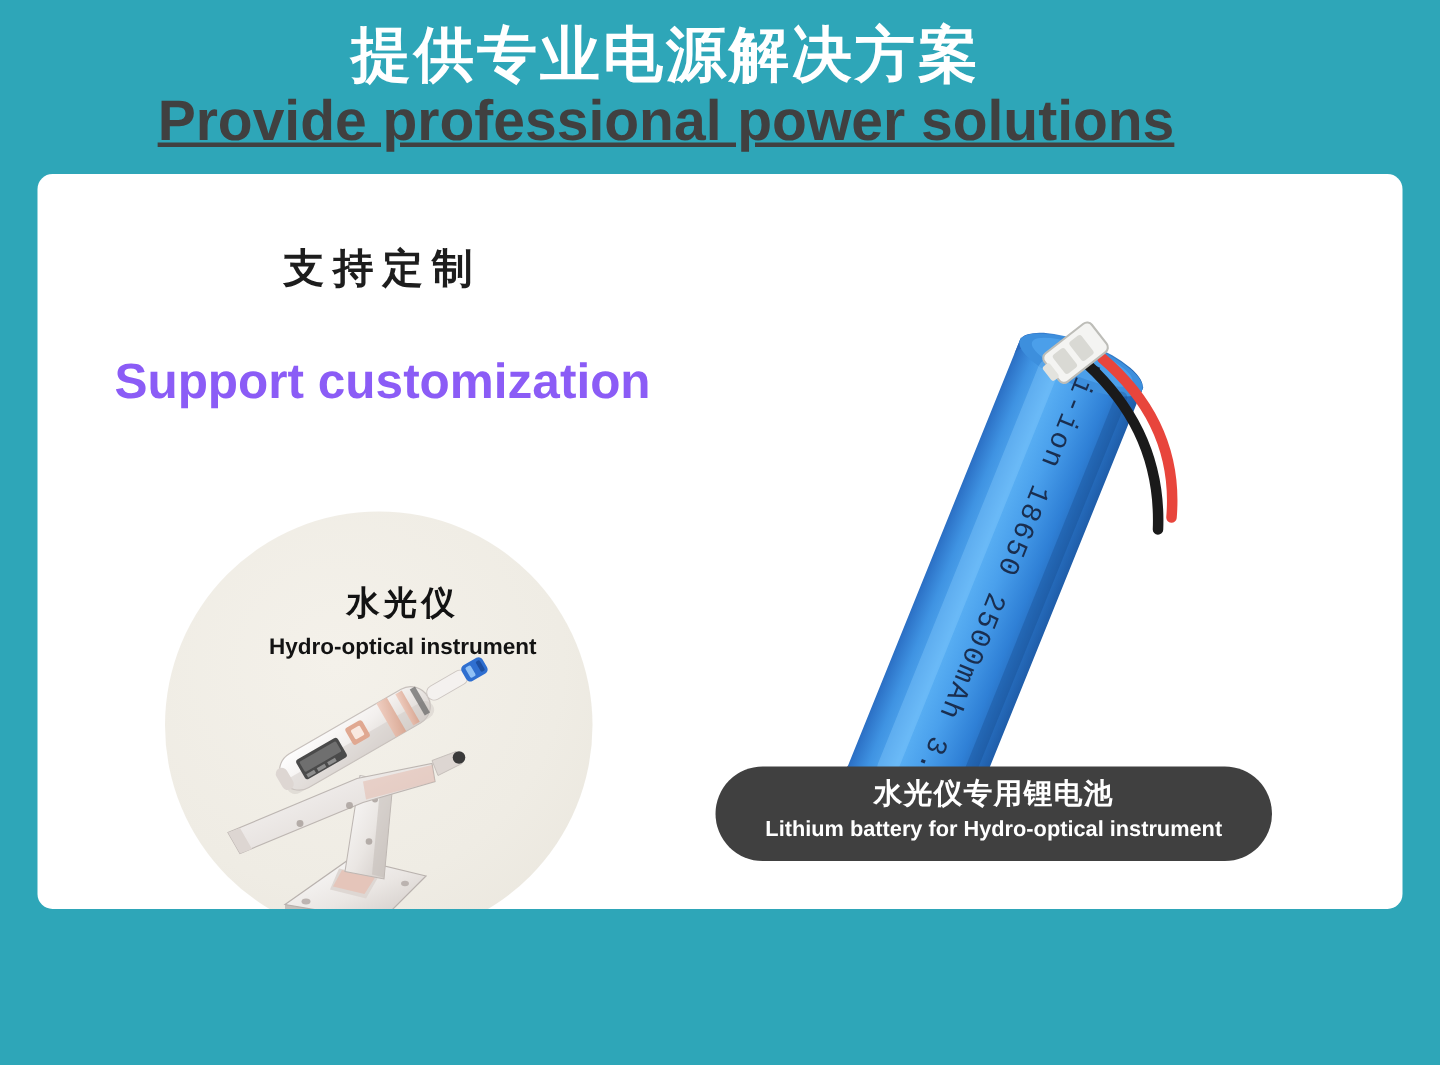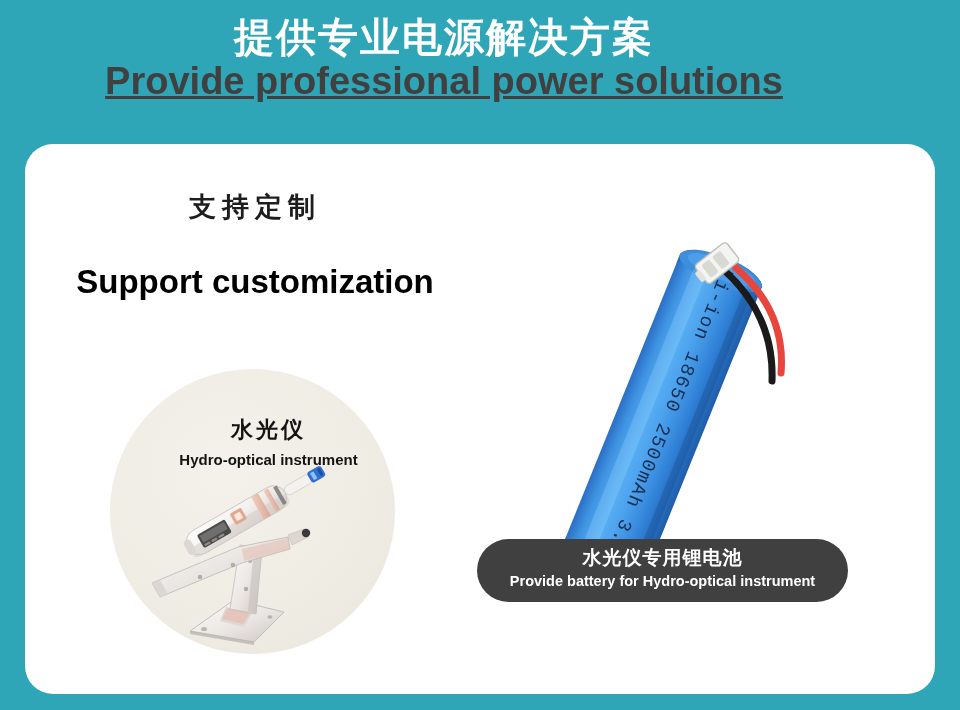--- a/index.html
+++ b/index.html
@@ -47,25 +47,25 @@
     font-weight: bold;
     line-height: 1.05;
     color: #404040;
     text-decoration: underline;
   }
 
   
   #card {
     position: absolute;
     left: 25px;
-    top: 144px;
+    top: 116px;
     width: 910px;
-    height: 550px;
+    height: 490px;
     background: #ffffff;
-    border-radius: 28px;
+    border-radius: 10px;
     overflow: hidden;
   }
 
   
   #headings {
     position: absolute;
     left: 15px;
     top: 45px;
     width: 430px;
   }
@@ -75,21 +75,21 @@
     font-weight: bold;
     letter-spacing: 6px;
     color: #1d1d1d;
     text-align: center;
   }
   #sub-en {
     margin: 0;
     padding-top: 38px;
     font-size: 33px;
     font-weight: bold;
-    color: #000000;
+    color: #8b5cf6;
     text-align: center;
   }
 
   
   #circle {
     position: absolute;
     left: 85px;
     top: 225px;
     width: 285px;
     height: 285px;
@@ -305,17 +305,17 @@
       <g transform="rotate(-38 238 112)">
         <rect x="212" y="98" width="40" height="24" rx="4" fill="#f4f4f2" stroke="#bdbdb8" stroke-width="1.4"></rect>
         <rect x="218" y="102" width="10" height="16" rx="2" fill="#d9d9d4"></rect>
         <rect x="232" y="102" width="10" height="16" rx="2" fill="#d9d9d4"></rect>
         <rect x="208" y="104" width="6" height="12" rx="2" fill="#e3e3de"></rect>
       </g>
     </svg>
 
     <div id="badge">
       <p id="badge-cn">水光仪专用锂电池</p>
-      <p id="badge-en">Provide battery for Hydro-optical instrument</p>
+      <p id="badge-en">Lithium battery for Hydro-optical instrument</p>
     </div>
 
   </div>
 </div>
 
 </body></html>

